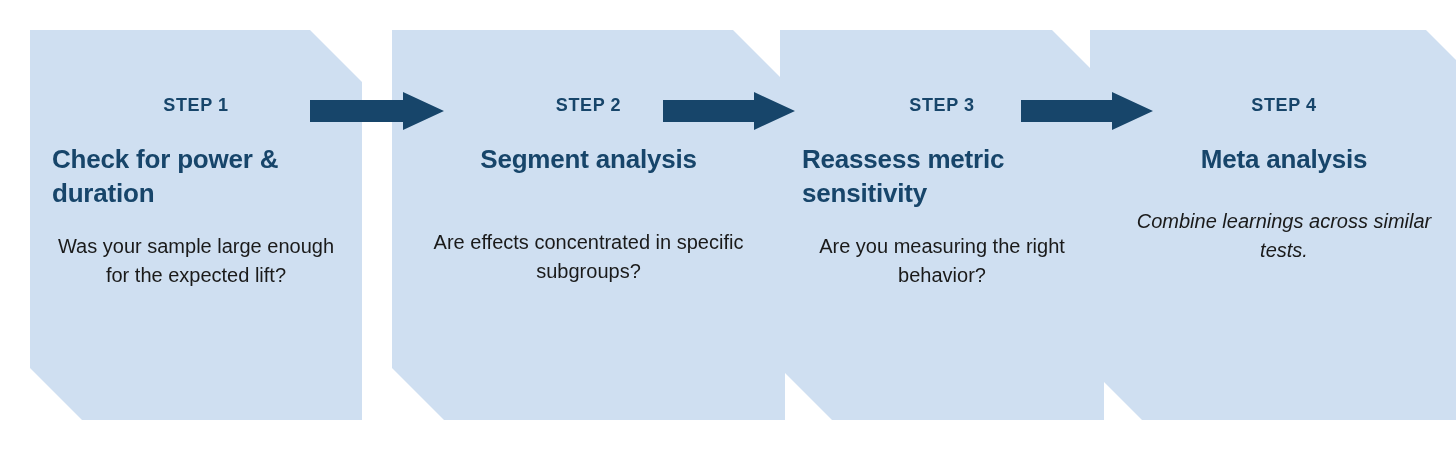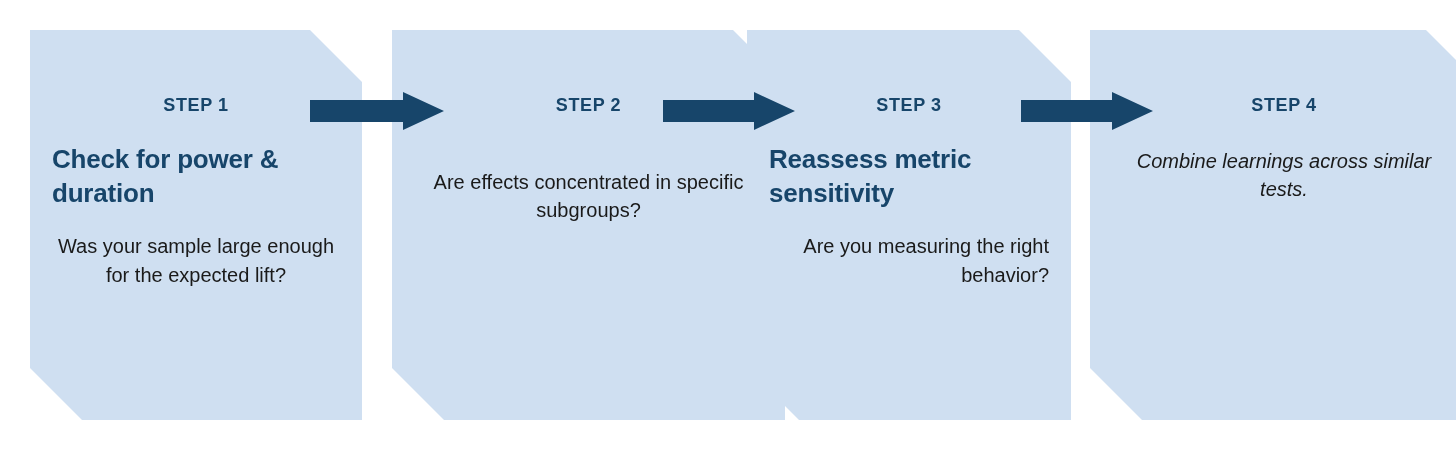--- a/index.html
+++ b/index.html
@@ -35,21 +35,21 @@
       100% 100%,
       52px 100%,
       0px calc(100% - 52px)
     );
     box-sizing: border-box;
     display: block;
   }
 
   .card-1 { left: 30px;   width: 332px; }
   .card-2 { left: 392px;  width: 393px; }
-  .card-3 { left: 747px;  width: 324px; }
+  .card-3 { left: 780px;  width: 324px; }
   .card-4 { left: 1090px; width: 388px; }
 
   .card-inner {
     position: absolute;
     left: 0;
     right: 0;
     top: 0;
     bottom: 0;
     display: flex;
     flex-direction: column;
@@ -82,21 +82,21 @@
     font-size: 20px;
     font-weight: normal;
     color: #1a1a1a;
     text-align: center;
     line-height: 1.42;
   }
 
   
   .card-1 .card-body { margin-top: 22px; }
   .card-2 .card-body { margin-top: 52px; }
-  .card-3 .card-body { margin-top: 22px; text-align: right; }
+  .card-3 .card-body { margin-top: 22px; }
   .card-4 .card-body { margin-top: 31px; font-style: italic; }
 
   
   .arrow {
     position: absolute;
     top: 92px;
     height: 38px;
   }
   .arrow svg { display: block; }
 
@@ -113,35 +113,37 @@
     <div class="card-inner">
       <div class="step-label">STEP 1</div>
       <div class="card-title">Check for power &amp; duration</div>
       <div class="card-body">Was your sample large enough for the expected lift?</div>
     </div>
   </div>
 
   <div class="card card-2">
     <div class="card-inner">
       <div class="step-label">STEP 2</div>
+      <div class="card-title">Segment analysis</div>
       <div class="card-body">Are effects concentrated in specific subgroups?</div>
     </div>
   </div>
 
   <div class="card card-3">
     <div class="card-inner">
       <div class="step-label">STEP 3</div>
       <div class="card-title">Reassess metric sensitivity</div>
       <div class="card-body">Are you measuring the right behavior?</div>
     </div>
   </div>
 
   <div class="card card-4">
     <div class="card-inner">
       <div class="step-label">STEP 4</div>
+      <div class="card-title">Meta analysis</div>
       <div class="card-body">Combine learnings across similar tests.</div>
     </div>
   </div>
 
   <div class="arrow arrow-1">
     <svg viewBox="0 0 134 38" width="134" height="38" aria-hidden="true">
       <polygon points="0,8 93,8 93,0 134,19 93,38 93,30 0,30" fill="#17456a"></polygon>
     </svg>
   </div>
 

